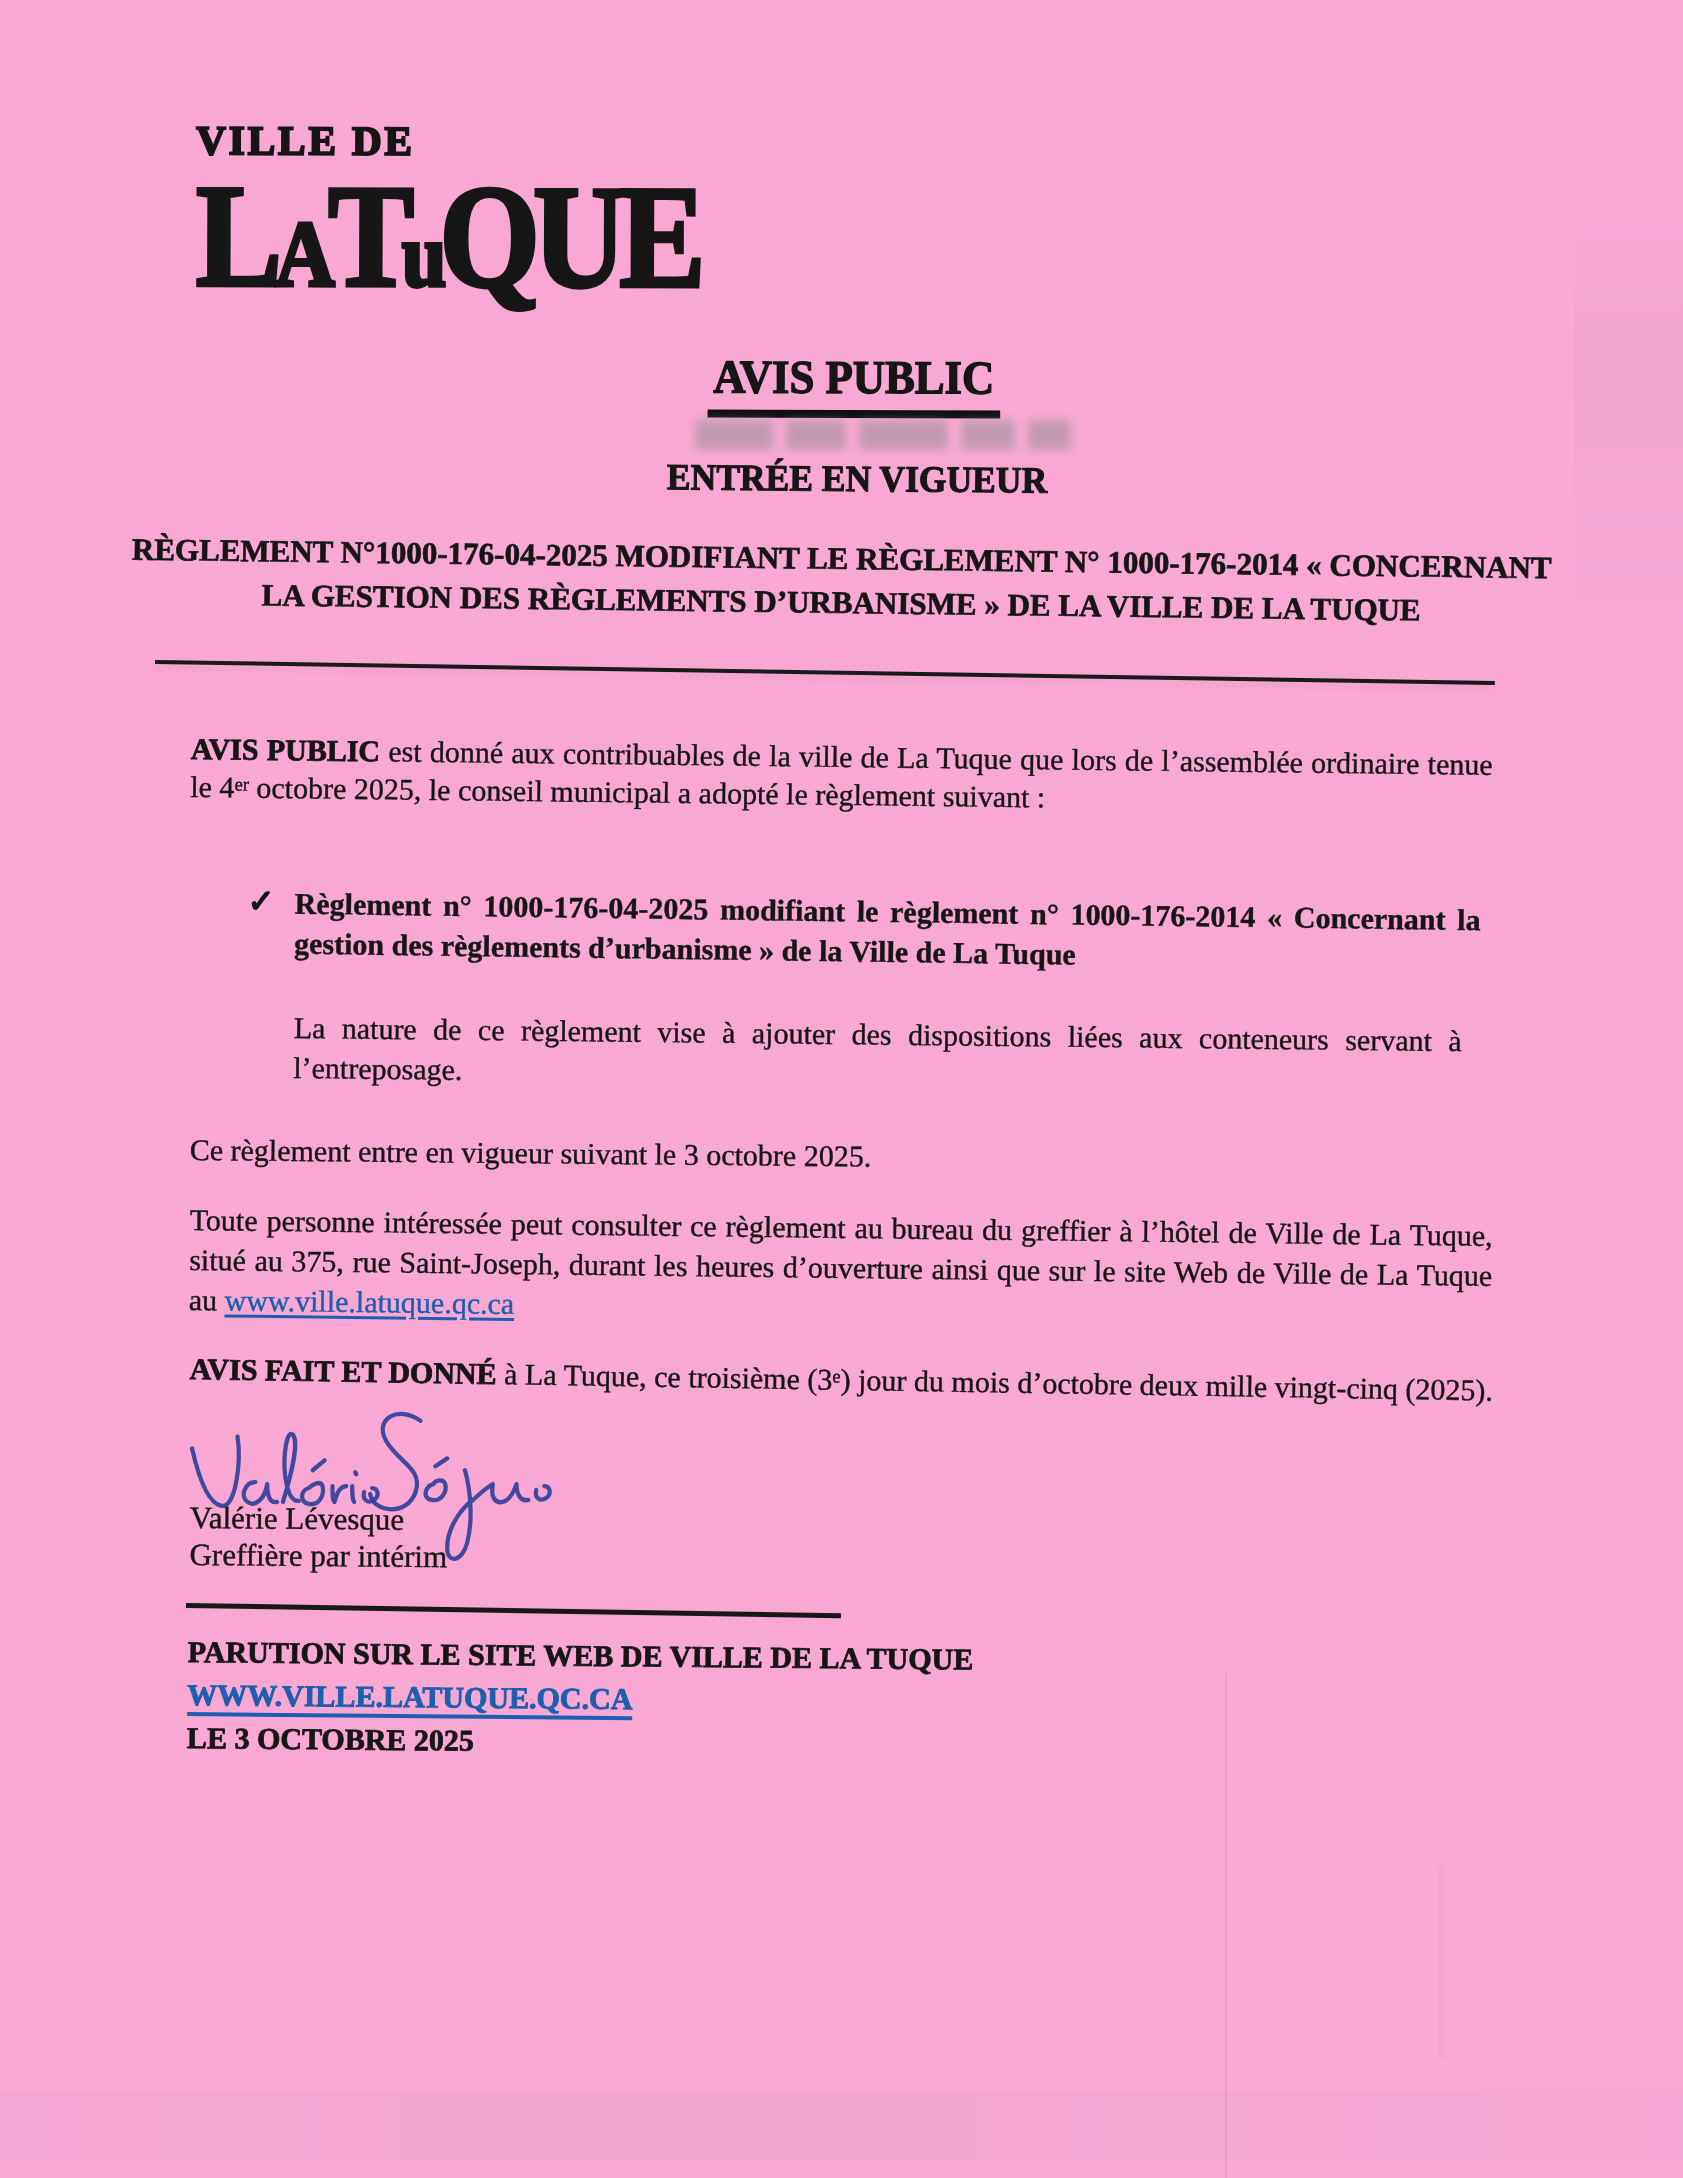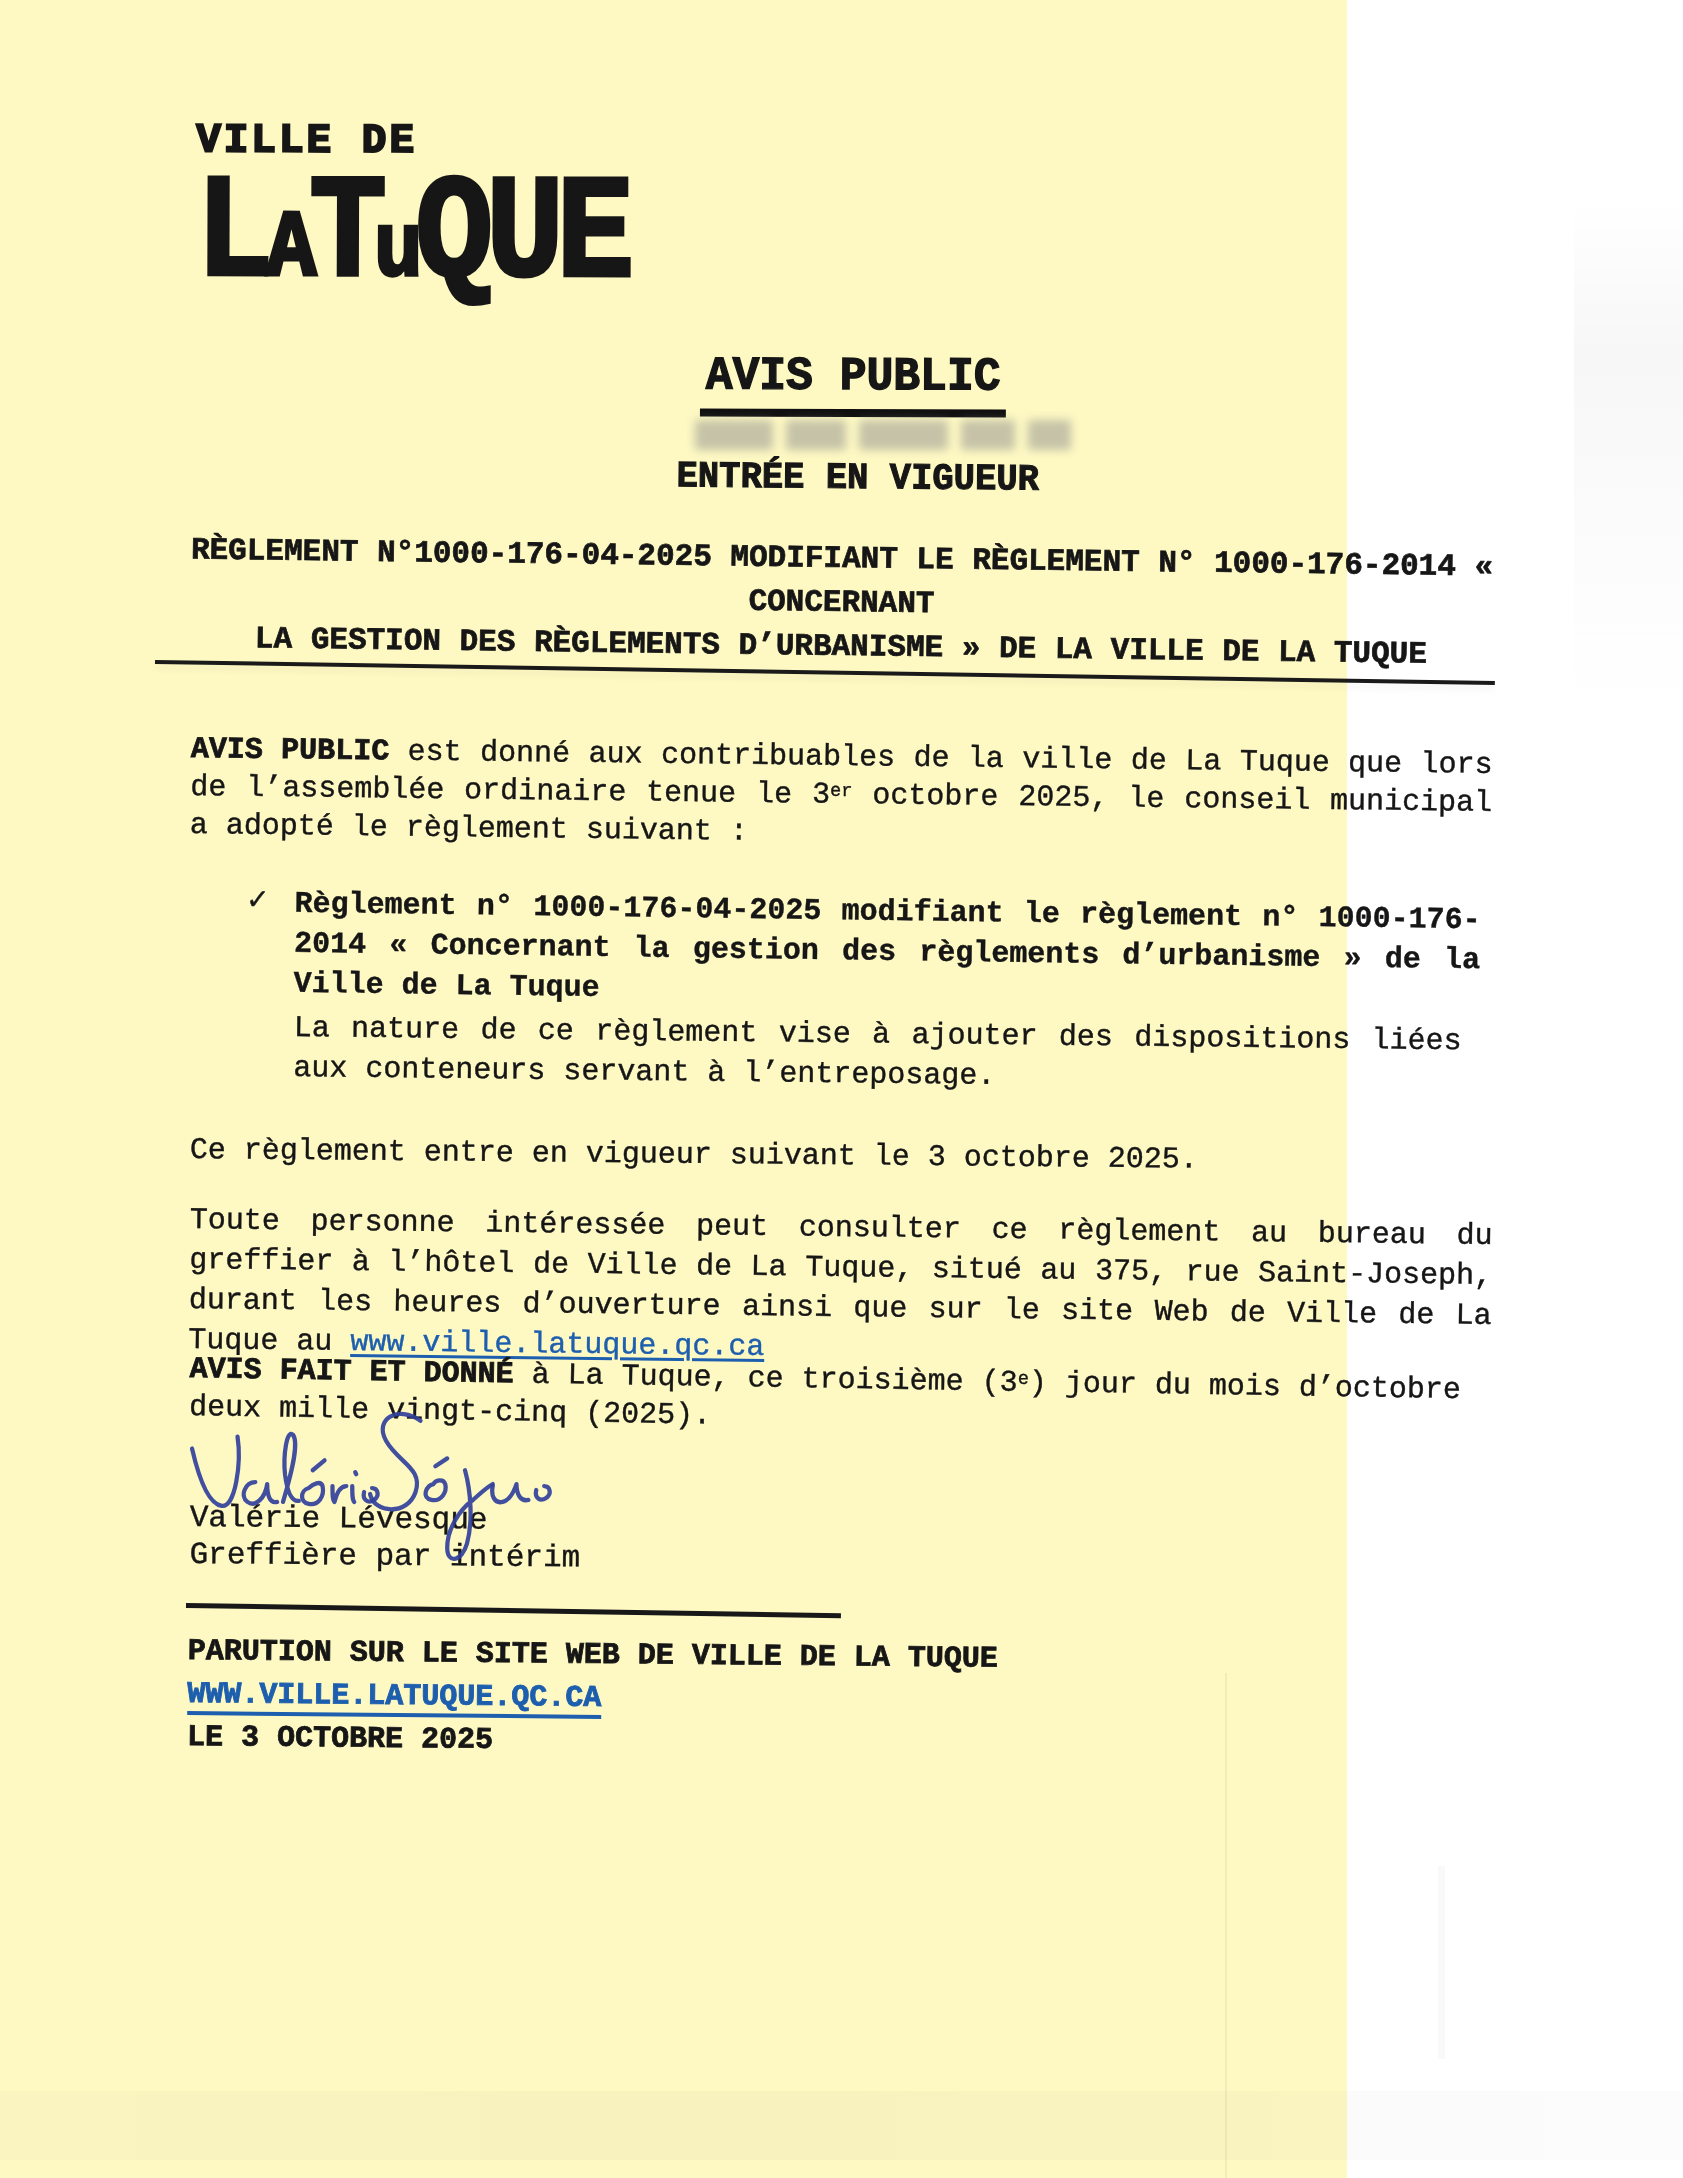--- a/index.html
+++ b/index.html
@@ -3,22 +3,22 @@
 <meta charset="utf-8">
 <style>
   :root{
     --ink:#161616;
     --link-blue:#1d5fae;
     --signature-blue:#31409b;
   }
   html,body{margin:0;padding:0;background:#ffffff;}
   body{width:1683px;height:2178px;overflow:hidden;}
   .page{
-    position:relative;width:1347px;height:2178px;background:#fef9c3;
-    font-family:Liberation Mono, monospace;color:var(--ink);
+    position:relative;width:1683px;height:2178px;background:#f9a8d4;
+    font-family:Liberation Serif, serif;color:var(--ink);
   }
   .abs{position:absolute;}
 
   
   .logo{left:196px;top:117px;transform:rotate(.15deg);}
   .logo-line1{
     font-size:41px;font-weight:bold;letter-spacing:3px;
     -webkit-text-stroke:2.2px var(--ink);line-height:48px;white-space:nowrap;
   }
   .logo-line2{
@@ -139,21 +139,21 @@
     <span class="h2">ENTRÉE EN VIGUEUR</span>
   </div>
 
   <div class="abs reg-title">
     <div>RÈGLEMENT N°1000-176-04-2025 MODIFIANT LE RÈGLEMENT N° 1000-176-2014 « CONCERNANT</div>
     <div>LA GESTION DES RÈGLEMENTS D’URBANISME » DE LA VILLE DE LA TUQUE</div>
   </div>
 
   <div class="abs hr-long"></div>
 
-  <div class="abs doc just p1"><b>AVIS PUBLIC</b><span> est donné aux contribuables de la ville de La Tuque que lors de l’assemblée ordinaire tenue le 3</span><sup>er</sup><span> octobre 2025, le conseil municipal a adopté le règlement suivant :</span></div>
+  <div class="abs doc just p1"><b>AVIS PUBLIC</b><span> est donné aux contribuables de la ville de La Tuque que lors de l’assemblée ordinaire tenue le 4</span><sup>er</sup><span> octobre 2025, le conseil municipal a adopté le règlement suivant :</span></div>
 
   <div class="abs doc bullet">
     <span class="bullet-check">✓</span>
     <span class="bullet-text just">Règlement n° 1000-176-04-2025 modifiant le règlement n° 1000-176-2014 « Concernant la gestion des règlements d’urbanisme » de la Ville de La Tuque</span>
   </div>
 
   <div class="abs doc just nature">La nature de ce règlement vise à ajouter des dispositions liées aux conteneurs servant à l’entreposage.</div>
 
   <div class="abs doc vigueur">Ce règlement entre en vigueur suivant le 3 octobre 2025.</div>
 

